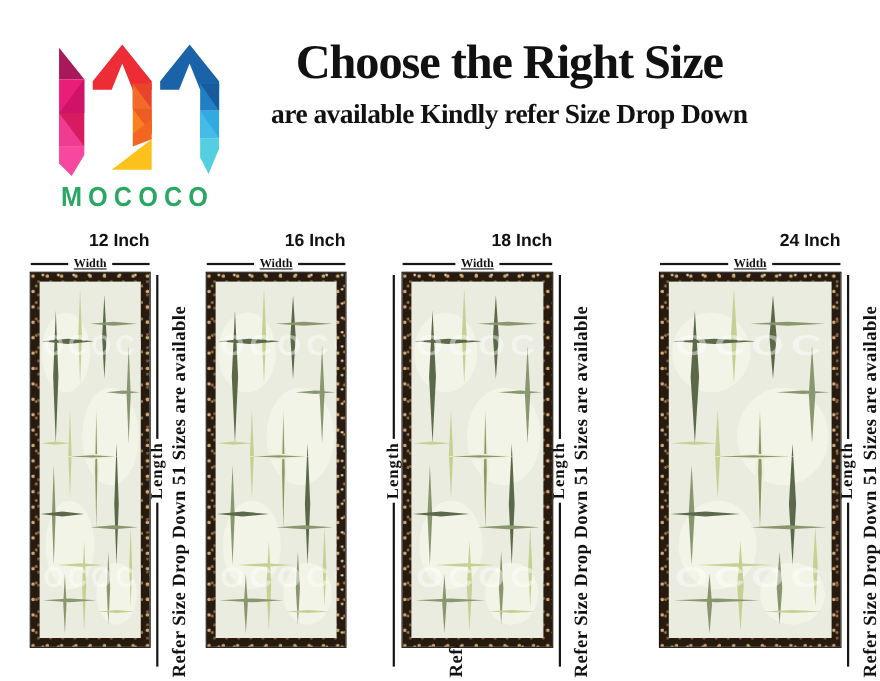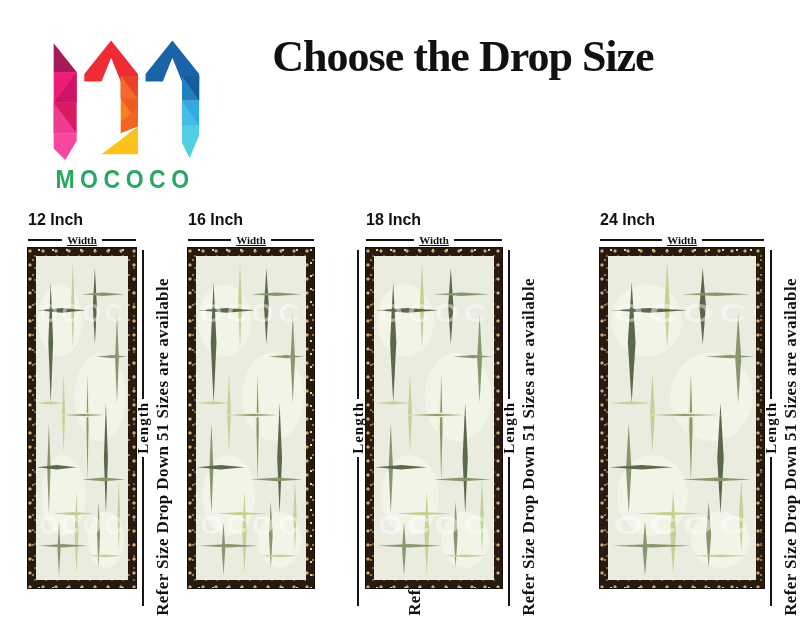--- a/index.html
+++ b/index.html
@@ -25,21 +25,21 @@
   .h3 { font-weight:700; font-size:25px; margin-top:11px; letter-spacing:-0.5px; }
 
   
   .col { position:absolute; top:210px; display:flex; align-items:flex-start; }
   .col.c1 { left:28px; }  .col.c1 .main { width:108px; }
   .col.c2 { left:188px;gap:37px; } .col.c2 .main { width:126px; }
   .col.c3 { left:366px; } .col.c3 .main { width:136px; }
   .col.c4 { left:564px;margin-left:36px; } .col.c4 .main { width:164px; }
 
   .size-title {
-    height:22px; text-align:left; font-family:"Liberation Sans", sans-serif;
+    height:22px; text-align:right; font-family:"Liberation Sans", sans-serif;
     font-weight:700; font-size:16px; line-height:20px;
   }
   .wdim { display:flex; align-items:center; height:16px;text-decoration:underline; }
   .wline { flex:1; border-top:2px solid #151515; }
   .wlabel { font-weight:700; font-size:11px; padding:0 5px; white-space:nowrap; }
 
   .frame {
     width:100%; height:340px; padding:8px; outline:1px solid #17100a;
     background-color:#271b10;
     background-image:
@@ -97,21 +97,22 @@
       <polygon points="142,50 160,50 160,76 142,76" fill="#2180c4"></polygon>
       <polygon points="142,50 160,50 160,76" fill="#175d9e"></polygon>
       <polygon points="142,76 160,76 160,102 142,102" fill="#31aadf"></polygon>
       <polygon points="142,76 160,102 142,102" fill="#45bce8"></polygon>
       <polygon points="142,102 160,102 160,112 150,136 142,120" fill="#54cfe2"></polygon>
     </svg>
     <div class="brand-name">MOCOCO</div>
   </div>
 
   <div class="header">
-    <div class="h1">Choose the Drop Size</div>
+    <div class="h1">Choose the Right Size</div>
+    <div class="h3">are available Kindly refer Size Drop Down</div>
   </div>
 
   <section class="col c1">
     <div class="main">
       <div class="size-title">12 Inch</div>
       <div class="wdim">
         <span class="wline"></span>
         <span class="wlabel">Width</span>
         <span class="wline"></span>
       </div>

